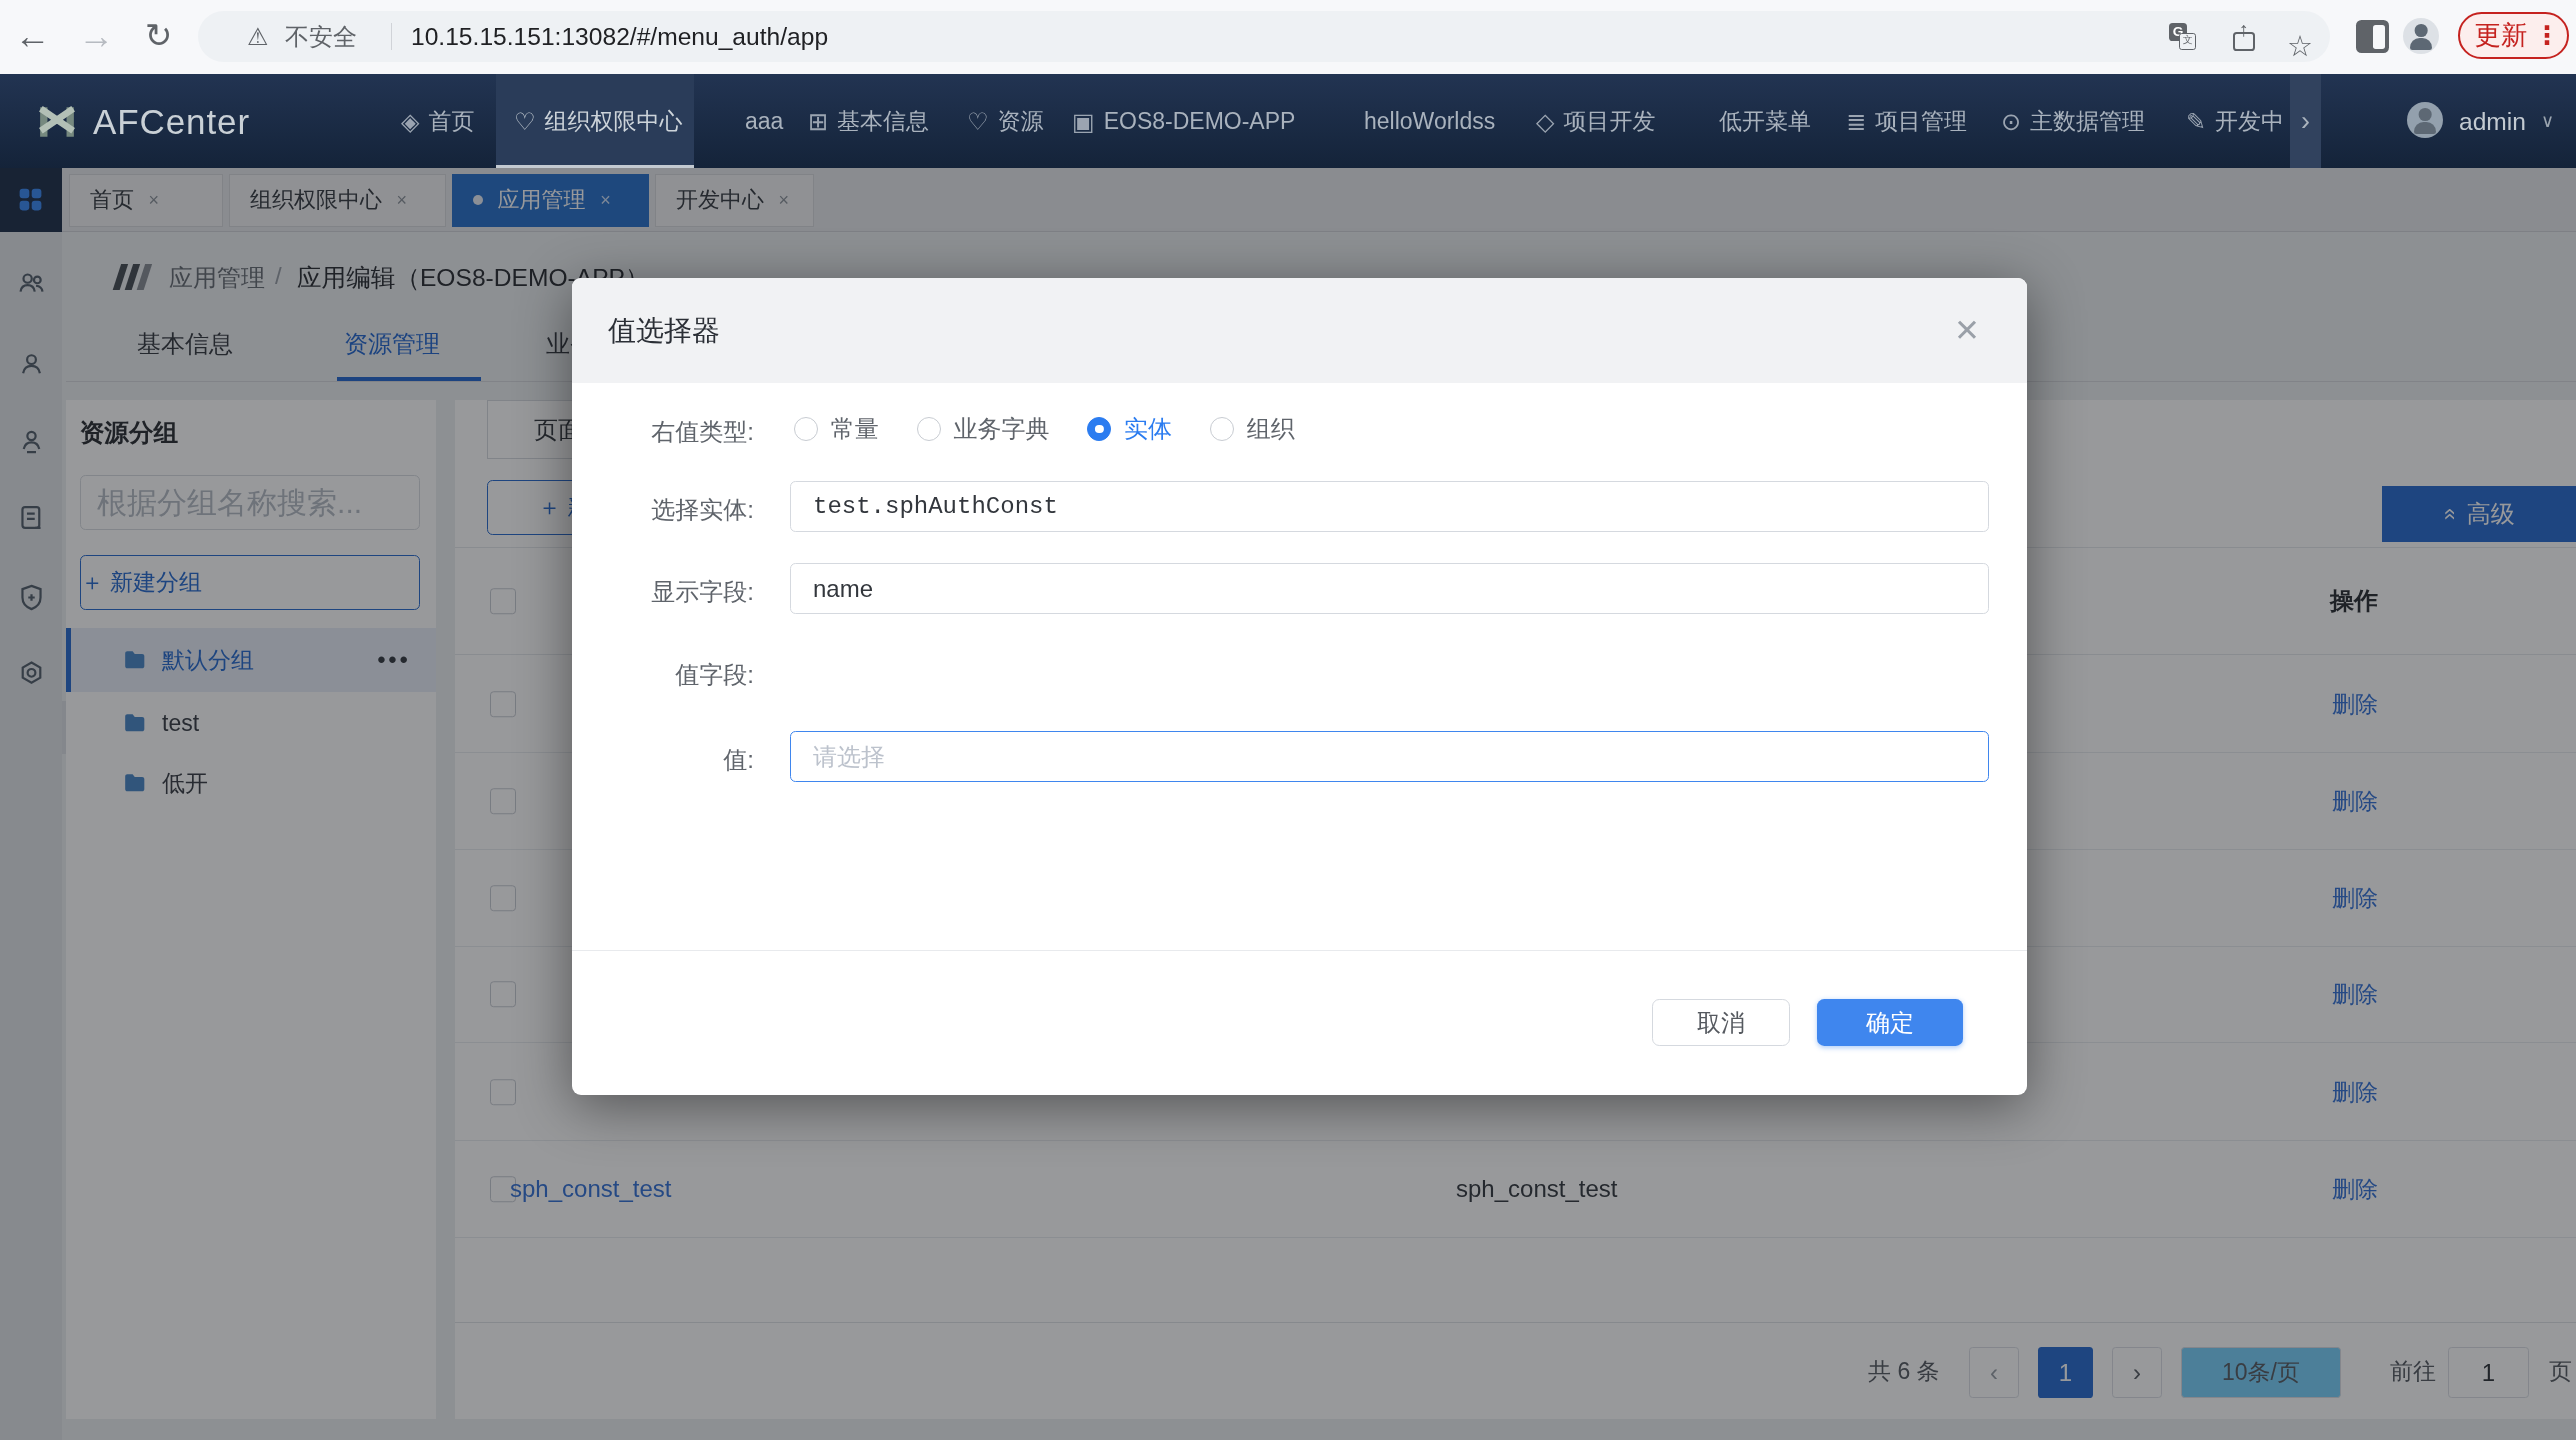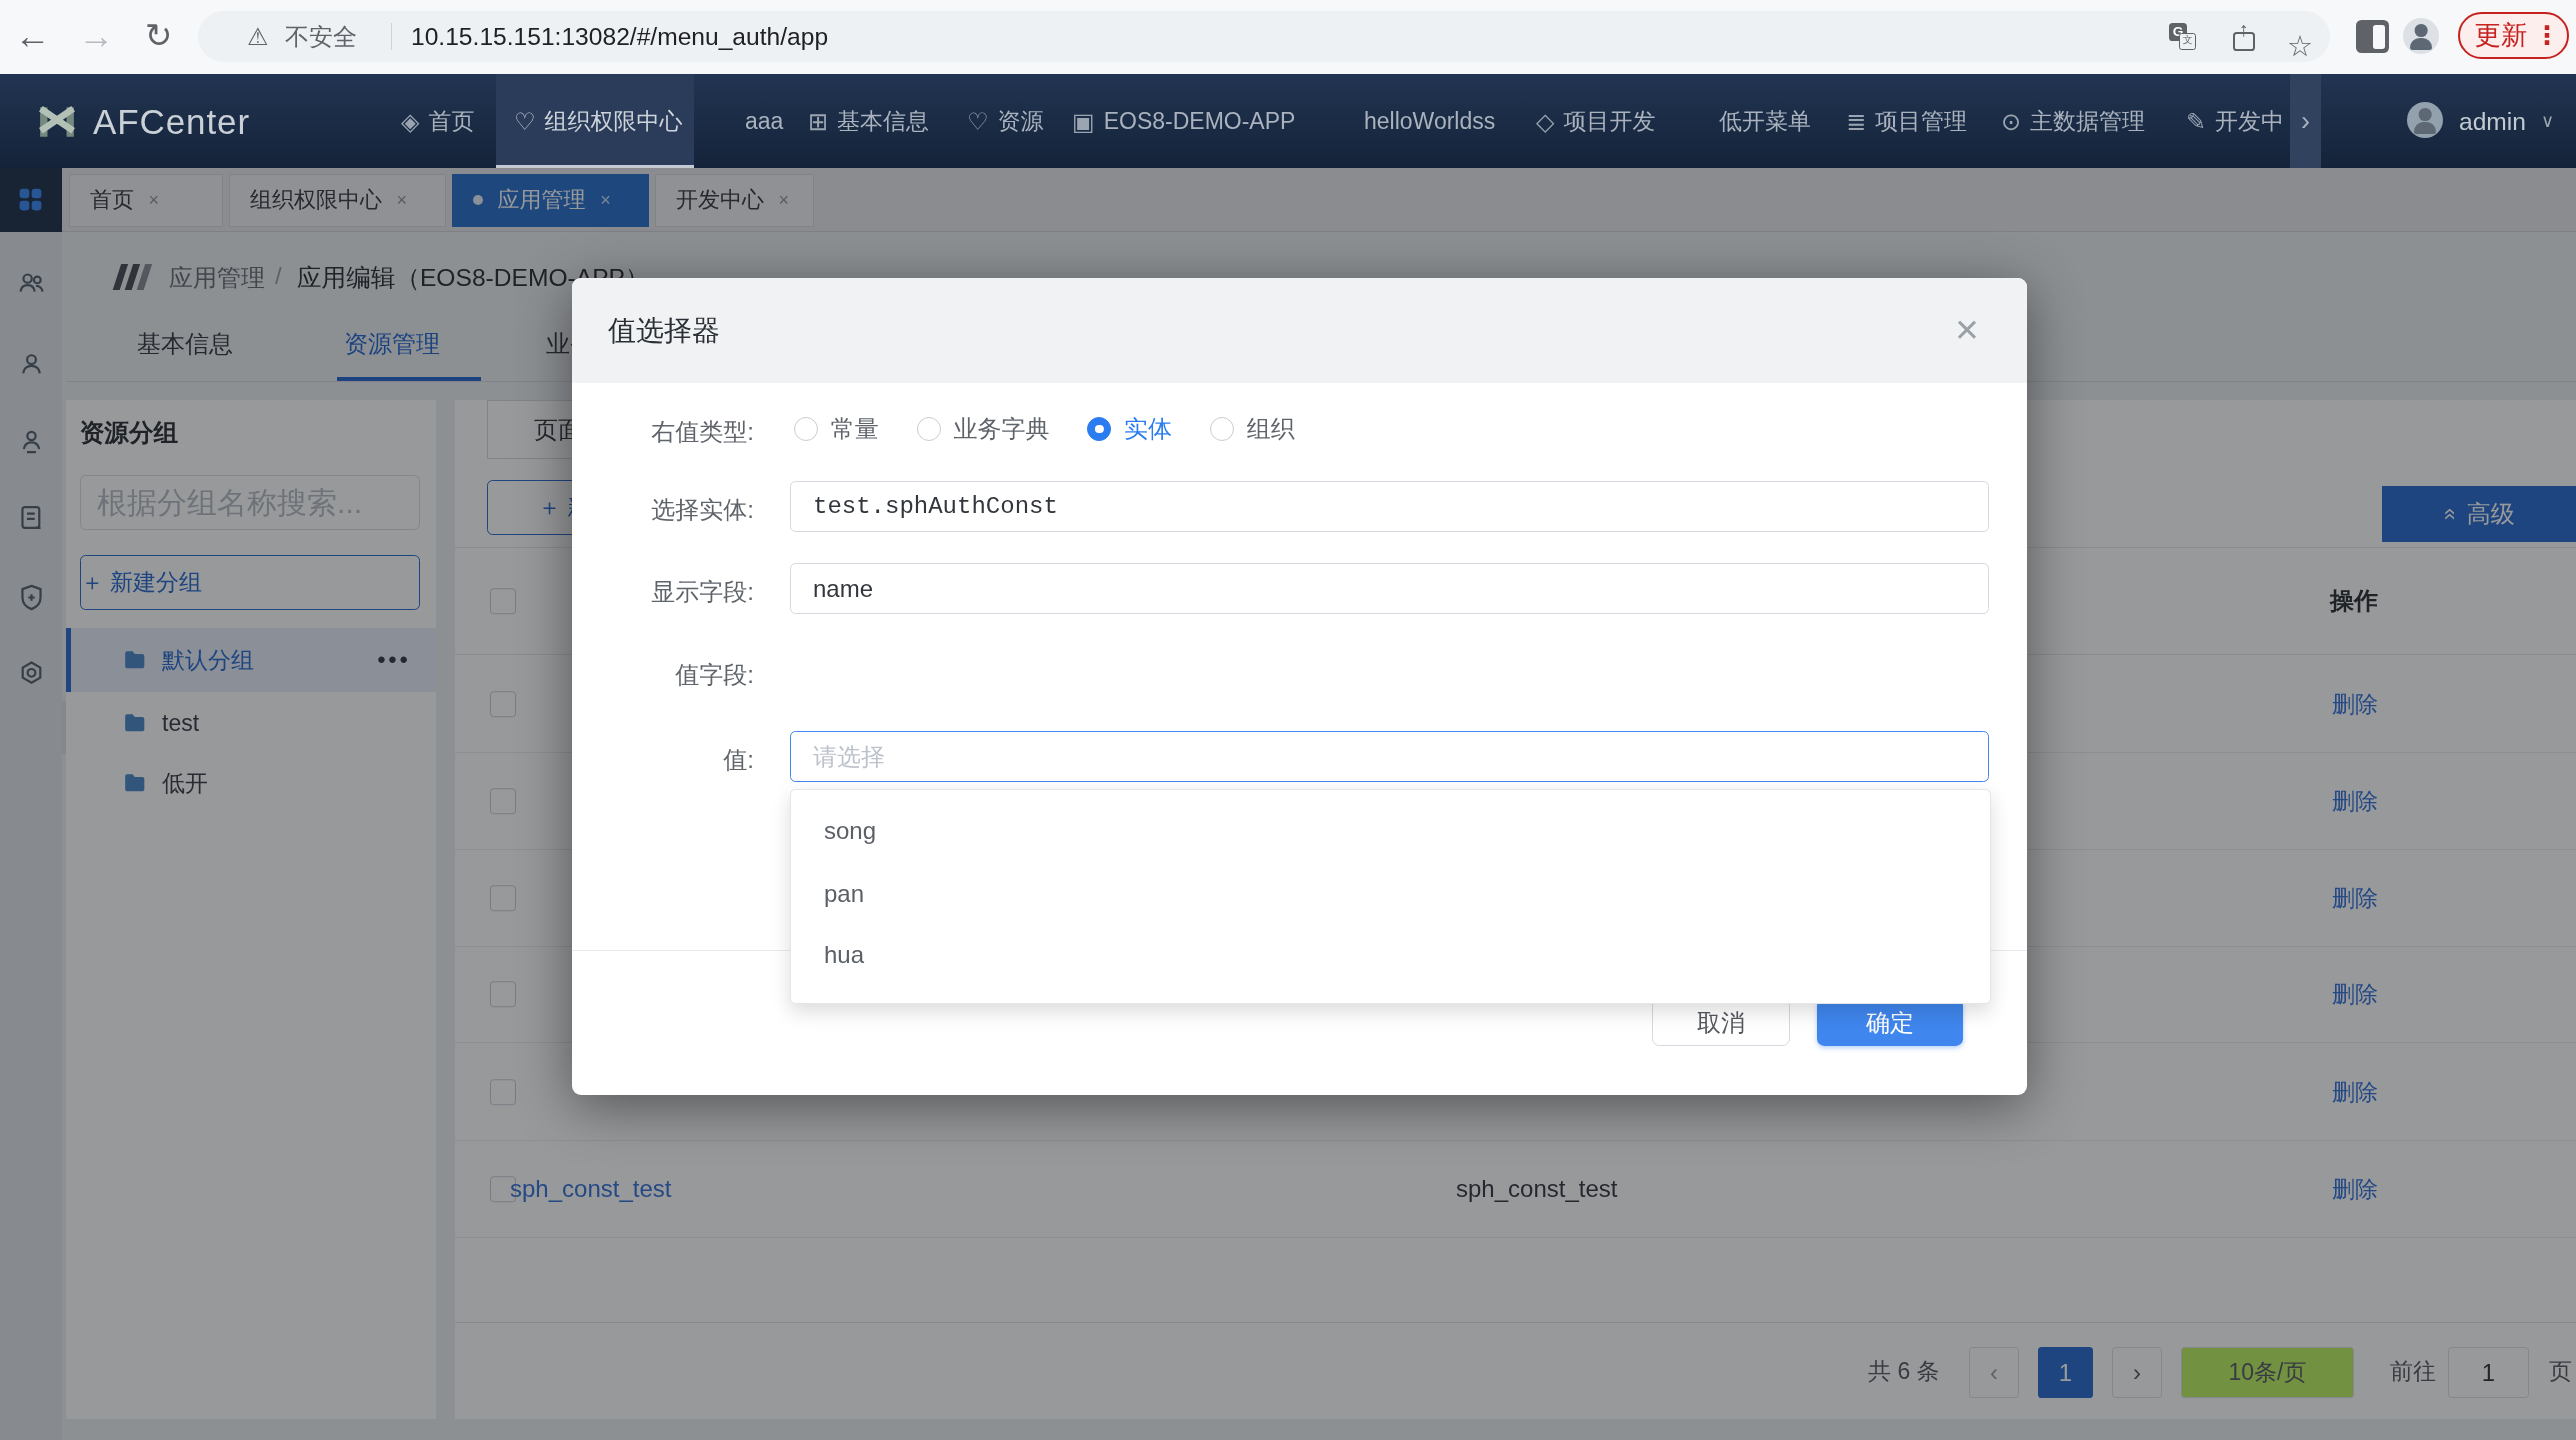--- a/index.html
+++ b/index.html
@@ -86,21 +86,21 @@
   .t-row{position:absolute;left:0;width:2121px;height:97px;border-bottom:0.9px solid #e9ecef;box-sizing:border-box}
   .t-row .cb{left:35px;top:50%;transform:translateY(-50%)}
   .t-row .nm{position:absolute;left:55px;top:50%;transform:translateY(-50%);font-size:24px;color:#3a76d8;cursor:pointer}
   .t-row .ds{position:absolute;left:1001px;top:50%;transform:translateY(-50%);font-size:24px;color:#3a3f45}
   .t-row .del{position:absolute;left:1877px;top:50%;transform:translateY(-50%);font-size:23px;color:#3a76d8;cursor:pointer}
   
   .pgn{position:absolute;left:0;top:922px;width:2121px;height:97px;border-top:0.9px solid #e0e3e7;box-sizing:border-box}
   .pg-total{position:absolute;left:1413px;top:50%;transform:translateY(-50%);font-size:23px;color:#5c6168}
   .pg-btn{position:absolute;top:24px;height:51px;box-sizing:border-box;border:0.9px solid #dcdfe6;border-radius:3.6px;background:#fff;text-align:center;line-height:49px;font-size:24px;color:#9aa0a8;cursor:pointer}
   .pg-cur{position:absolute;left:1583px;top:24px;width:55px;height:51px;border-radius:3.6px;background:#2d6fd0;color:#fff;text-align:center;line-height:51px;font-size:24px;cursor:pointer}
-  .pg-size{position:absolute;left:1726px;top:24px;width:173px;height:51px;box-sizing:border-box;border:0.9px solid #dcdfe6;border-radius:3.6px;background:#bef264;text-align:center;line-height:49px;font-size:23px;color:#5c6168;cursor:pointer}
+  .pg-size{position:absolute;left:1726px;top:24px;width:160px;height:51px;box-sizing:border-box;border:0.9px solid #dcdfe6;border-radius:3.6px;background:#7dd3fc;text-align:center;line-height:49px;font-size:23px;color:#5c6168;cursor:pointer}
   .pg-go{position:absolute;left:1935px;top:50%;transform:translateY(-50%);font-size:23px;color:#5c6168}
   .pg-input{position:absolute;left:1993px;top:24px;width:81px;height:51px;box-sizing:border-box;border:0.9px solid #dcdfe6;border-radius:3.6px;text-align:center;font-size:24px;color:#33373d;font-family:inherit}
   .pg-unit{position:absolute;left:2094px;top:50%;transform:translateY(-50%);font-size:23px;color:#5c6168}
   
   .overlay{position:absolute;left:0;top:168px;width:2576px;height:1272px;background:rgba(10,12,16,.42);z-index:50}
   .modal{position:absolute;left:572px;top:278px;width:1455px;height:817px;background:#fff;border-radius:9px;box-shadow:0 11px 55px rgba(0,0,0,.45);z-index:60}
   .m-head{position:absolute;left:0;top:0;width:1455px;height:105px;background:#f1f2f4;border-radius:9px 9px 0 0}
   .m-title{position:absolute;left:36px;top:0;line-height:105px;font-size:28px;color:#2b2f36}
   .m-close{position:absolute;right:47px;top:0;line-height:105px;font-size:31px;color:#9aa0a8;cursor:pointer}
   .m-label{position:absolute;left:0;width:182px;text-align:right;font-size:24px;color:#5f646b}
@@ -413,19 +413,14 @@
   <input class="m-input focus" style="top: 453px;" placeholder="请选择">
 
   <span class="m-footline"></span>
   <div class="m-cancel">
       <span>取消</span>
     </div>
   <div class="m-ok">
       <span>确定</span>
     </div>
 
-  <div class="dropdown">
-    <span class="opt" style="top:21px">song</span>
-    <span class="opt" style="top:84px">pan</span>
-    <span class="opt" style="top:145px">hua</span>
-  </div>
 </div>
 
 
 </body></html>

